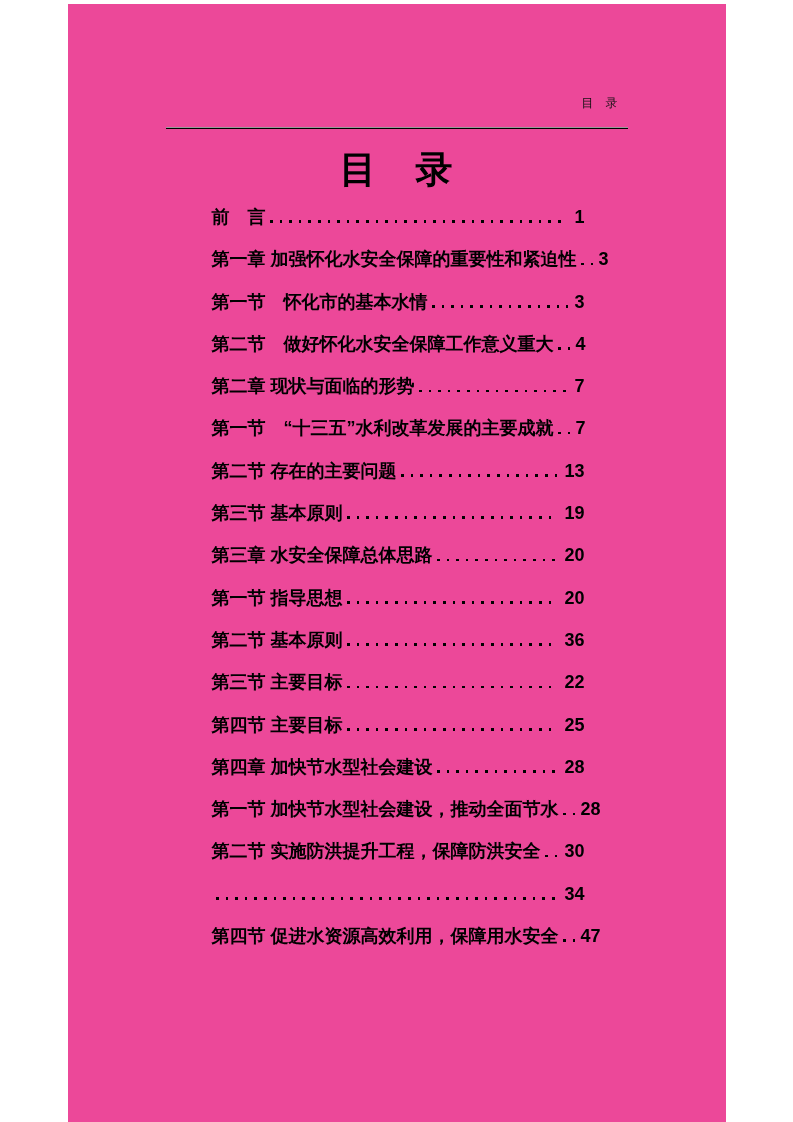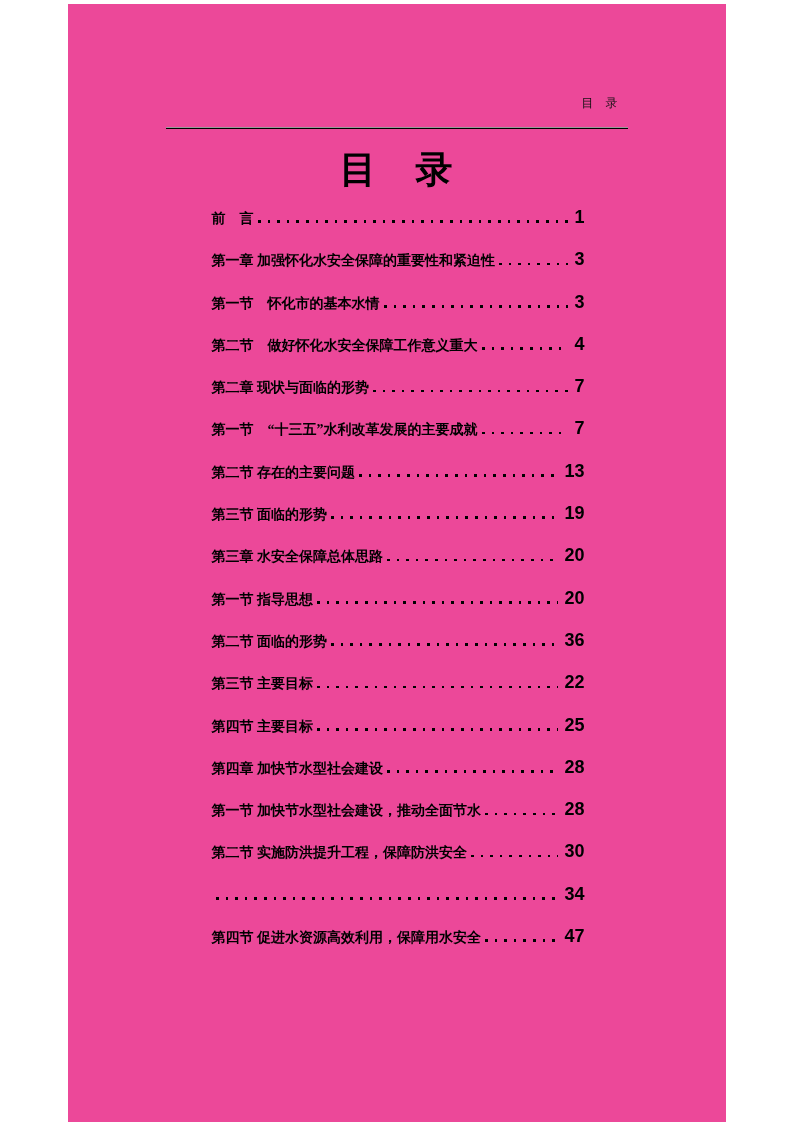--- a/index.html
+++ b/index.html
@@ -46,23 +46,23 @@
     padding-right: 43px;
   }
   .toc-row {
     display: flex;
     align-items: baseline;
     height: 42.3px;
     line-height: 24px;
     cursor: default;
   }
   .toc-label {
-    font-family: Liberation Serif, serif;
+    font-family: Liberation Sans, sans-serif;
     font-weight: 700;
-    font-size: 14px;
+    font-size: 18px;
     white-space: pre;
     color: #000000;
   }
   .dot-leader {
     flex: 1 1 auto;
     min-width: 12px;
     height: 2.6px;
     margin-left: 4px;
     margin-right: 6px;
     background-image: repeating-linear-gradient(
@@ -131,39 +131,39 @@
     <span class="toc-page">7</span>
   </div>
 
   <div class="toc-row">
     <span class="toc-label">第二节 存在的主要问题</span>
     <span class="dot-leader"></span>
     <span class="toc-page">13</span>
   </div>
 
   <div class="toc-row">
-    <span class="toc-label">第三节 面临的形势</span>
+    <span class="toc-label">第三节 基本原则</span>
     <span class="dot-leader"></span>
     <span class="toc-page">19</span>
   </div>
 
   <div class="toc-row">
     <span class="toc-label">第三章 水安全保障总体思路</span>
     <span class="dot-leader"></span>
     <span class="toc-page">20</span>
   </div>
 
   <div class="toc-row">
     <span class="toc-label">第一节 指导思想</span>
     <span class="dot-leader"></span>
     <span class="toc-page">20</span>
   </div>
 
   <div class="toc-row">
-    <span class="toc-label">第二节 面临的形势</span>
+    <span class="toc-label">第二节 基本原则</span>
     <span class="dot-leader"></span>
     <span class="toc-page">36</span>
   </div>
 
   <div class="toc-row">
     <span class="toc-label">第三节 主要目标</span>
     <span class="dot-leader"></span>
     <span class="toc-page">22</span>
   </div>
 

